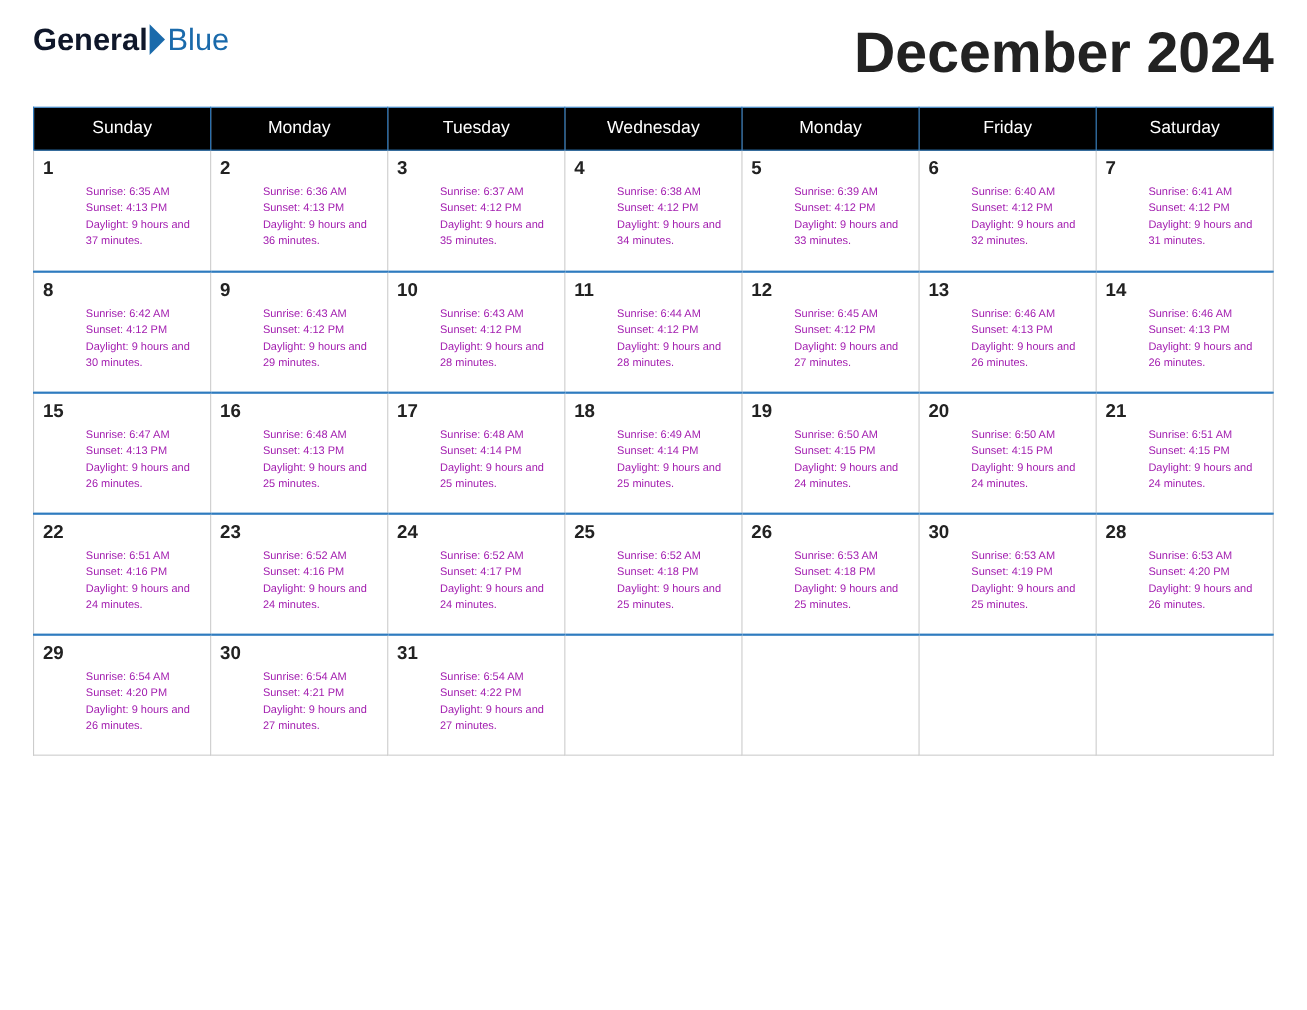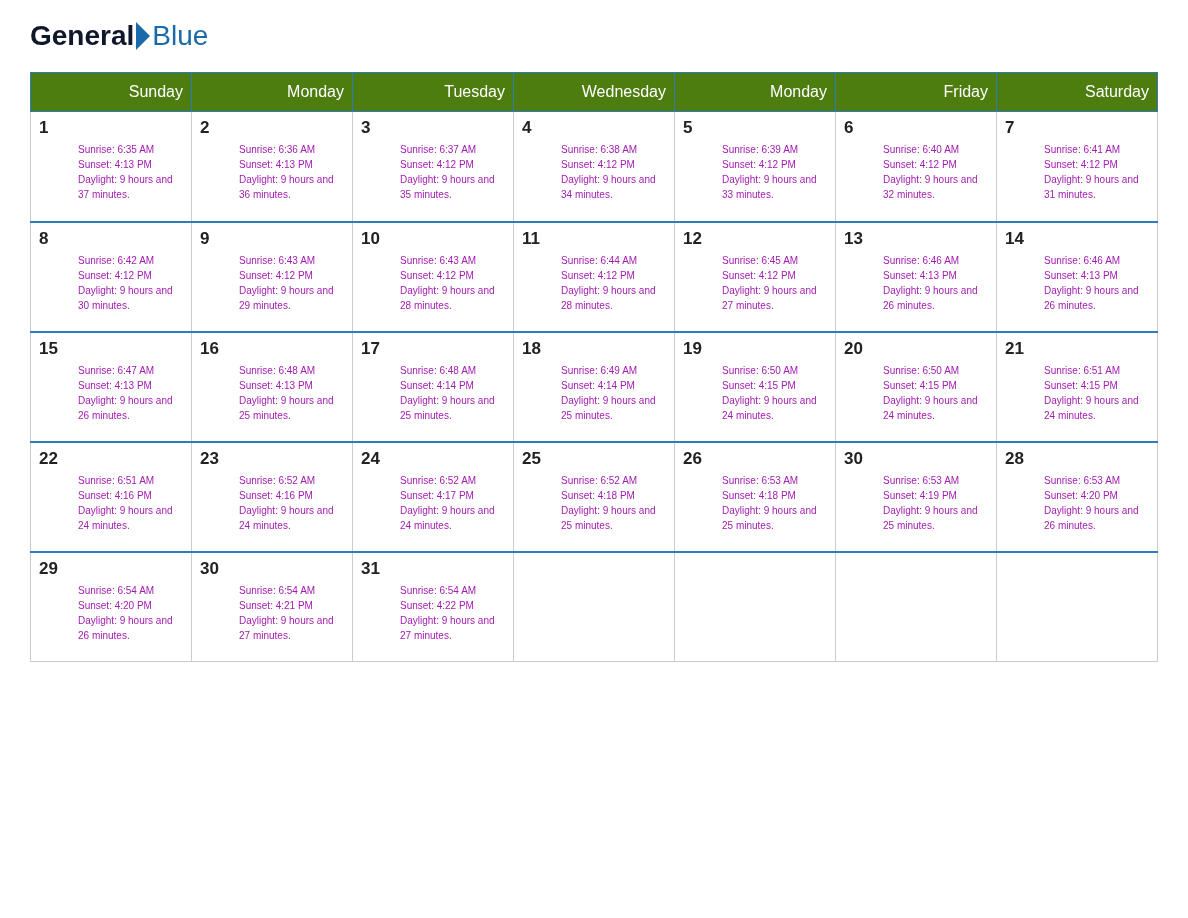--- a/index.html
+++ b/index.html
@@ -56,26 +56,26 @@
       font-size: 20px;
       color: #555;
       margin-top: 4px;
     }
     table {
       width: 100%;
       border-collapse: collapse;
       table-layout: fixed;
     }
     th {
-      background-color: #4d7c0f;
+      background-color: #000000;
       color: white;
       padding: 10px 8px;
       font-size: 16px;
       font-weight: normal;
-      text-align: right;
+      text-align: center;
       border: 1px solid #2e7bbf;
     }
     td {
       border: 1px solid #ccc;
       vertical-align: top;
       padding: 6px 8px;
       font-size: 13px;
       color: #333;
       height: 110px;
     }
@@ -105,20 +105,21 @@
 
 <div class="header">
   <div class="logo">
     <div class="logo-text">
       <span class="logo-general">General</span>
       <span class="logo-arrow"></span>
       <span class="logo-blue">Blue</span>
     </div>
   </div>
   <div class="title-section">
+    <div class="month-title">December 2024</div>
   </div>
 </div>
 
 <table>
   <thead>
     <tr>
     <th>Sunday</th>
         <th>Monday</th>
         <th>Tuesday</th>
         <th>Wednesday</th>

